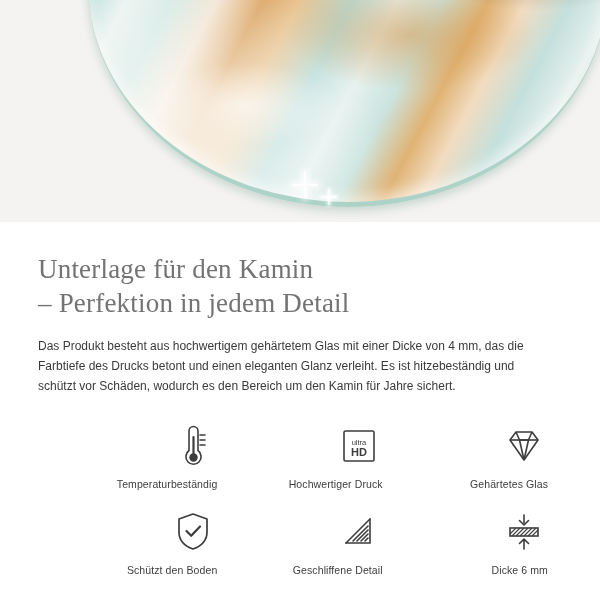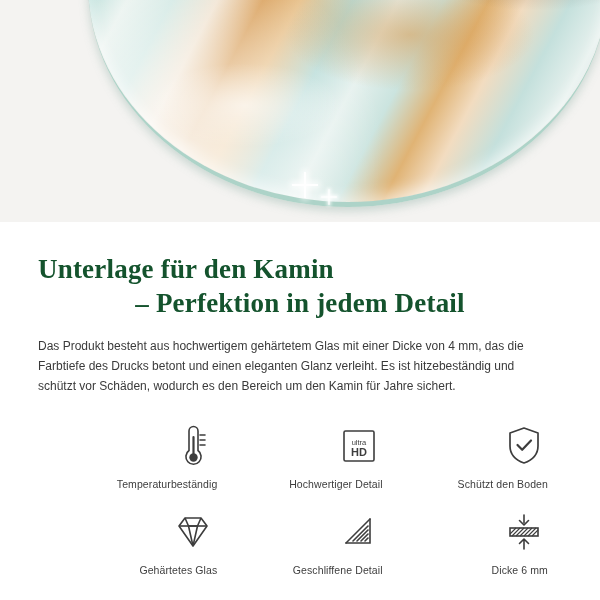--- a/index.html
+++ b/index.html
@@ -101,26 +101,26 @@
   .sparkle.s2 { left: 316px; top: 184px; transform: scale(0.6); }
 
   
   .content {
     padding: 16px 38px 0 38px;
   }
   h1.title {
     font-family: "Liberation Serif", serif;
     font-size: 27px;
     line-height: 34px;
-    font-weight: bold;
-    color: #14532d;
+    font-weight: normal;
+    color: #737373;
     margin: 14px 0 16px 0;
     letter-spacing: 0.2px;
   }
-  h1.title .l2 { display: block; text-align: center; }
+  h1.title .l2 { display: block; }
   p.desc {
     font-size: 12px;
     line-height: 20px;
     color: #3a3a3a;
     margin: 0;
     max-width: 500px;
   }
 
   
   .features {
@@ -188,46 +188,46 @@
     </div>
 
     <div class="feature">
       <span class="ico">
         <svg width="44" height="44" viewBox="0 0 44 44">
           <rect x="7" y="7" width="30" height="30" rx="1.5" fill="none" stroke="#3d3d3d" stroke-width="1.6"></rect>
           <text x="22" y="20.5" font-family="Liberation Sans, sans-serif" font-size="7.5" fill="#3d3d3d" text-anchor="middle">ultra</text>
           <text x="22" y="32" font-family="Liberation Sans, sans-serif" font-size="11" font-weight="bold" fill="#3d3d3d" text-anchor="middle">HD</text>
         </svg>
       </span>
-      <span class="cap">Hochwertiger Detail</span>
-    </div>
-
-    <div class="feature">
-      <span class="ico">
-        <svg width="44" height="46" viewBox="0 0 44 46">
-          <path d="M22 5 L36 10 V23 c0 9 -7 14.5 -14 17 c-7 -2.5 -14 -8 -14 -17 V10 Z" fill="none" stroke="#3d3d3d" stroke-width="1.7" stroke-linejoin="round"></path>
-          <path d="M15.5 22 l4.7 4.8 L29 17.5" fill="none" stroke="#3d3d3d" stroke-width="2.2" stroke-linecap="round" stroke-linejoin="round"></path>
-        </svg>
-      </span>
-      <span class="cap">Schützt den Boden</span>
+      <span class="cap">Hochwertiger Druck</span>
     </div>
 
     <div class="feature">
       <span class="ico">
         <svg width="46" height="42" viewBox="0 0 46 42">
           <g fill="none" stroke="#3d3d3d" stroke-width="1.6" stroke-linejoin="round">
             <path d="M9 15 L15 7 H31 L37 15 L23 35 Z"></path>
             <path d="M9 15 H37"></path>
             <path d="M15 7 L18.5 15 L23 35"></path>
             <path d="M31 7 L27.5 15 L23 35"></path>
             <path d="M18.5 15 H27.5"></path>
           </g>
         </svg>
       </span>
       <span class="cap">Gehärtetes Glas</span>
+    </div>
+
+    <div class="feature">
+      <span class="ico">
+        <svg width="44" height="46" viewBox="0 0 44 46">
+          <path d="M22 5 L36 10 V23 c0 9 -7 14.5 -14 17 c-7 -2.5 -14 -8 -14 -17 V10 Z" fill="none" stroke="#3d3d3d" stroke-width="1.7" stroke-linejoin="round"></path>
+          <path d="M15.5 22 l4.7 4.8 L29 17.5" fill="none" stroke="#3d3d3d" stroke-width="2.2" stroke-linecap="round" stroke-linejoin="round"></path>
+        </svg>
+      </span>
+      <span class="cap">Schützt den Boden</span>
     </div>
 
     <div class="feature">
       <span class="ico">
         <svg width="44" height="42" viewBox="0 0 44 42">
           <g fill="none" stroke="#3d3d3d" stroke-width="1.6" stroke-linecap="round">
             <path d="M9 32 L33 8"></path>
             <path d="M9 32 H33 V8"></path>
             <path d="M16 30 L31 15"></path>
             <path d="M20 30 L31 19"></path>

